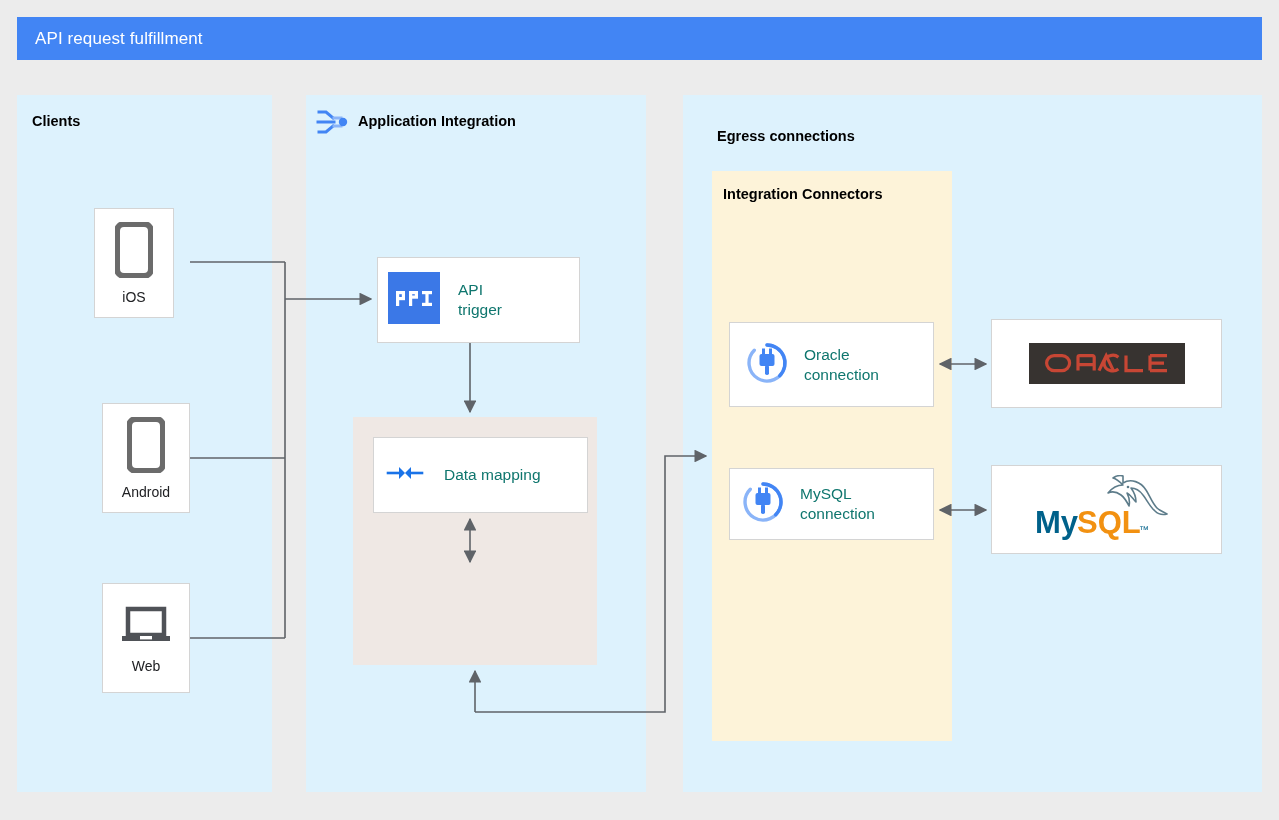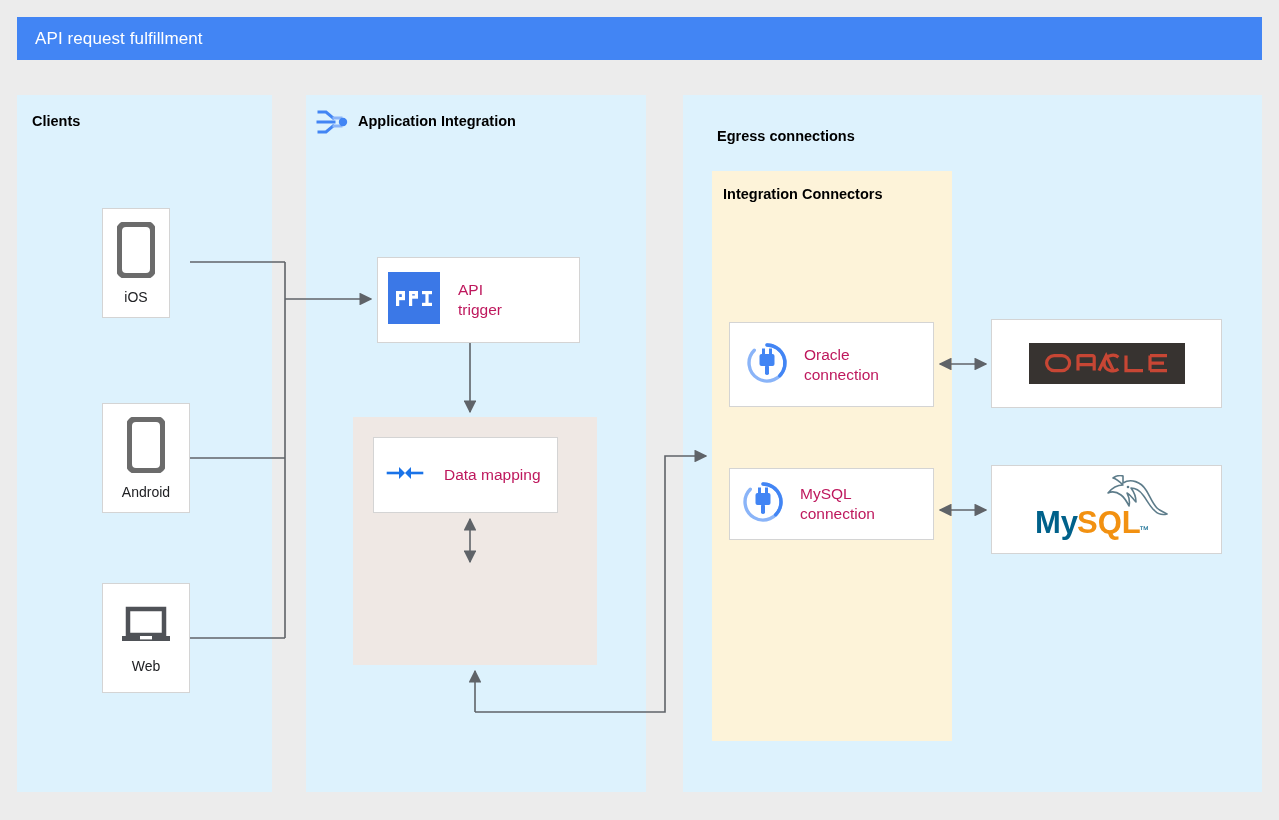--- a/index.html
+++ b/index.html
@@ -54,21 +54,21 @@
     box-sizing: border-box;
     display: flex;
     align-items: center;
   }
   .node.column {
     flex-direction: column;
     justify-content: center;
   }
   .node-text {
     font-size: 15.5px;
-    color: #be185d;
+    color: #0f766e;
     line-height: 1.28;
     white-space: pre-line;
   }
   .node-caption {
     font-size: 14px;
     color: #202124;
     margin-top: 7px;
   }
   .node-icon { flex: 0 0 auto; display: block; }
 
@@ -102,21 +102,21 @@
 <div id="canvas">
 
   <div class="titlebar">
     <span class="title">API request fulfillment</span>
   </div>
 
   <div class="panel" style="left:17px; top:95px; width:255px; height:697px;">
   </div>
   <div class="panel-label" style="left:32px; top:113px;">Clients</div>
 
-  <div class="node column" style="left:102px; top:208px; width:68px; height:110px;">
+  <div class="node column" style="left:94px; top:208px; width:80px; height:110px;">
     <span class="node-icon">
       <svg width="38" height="56" viewBox="0 0 38 56">
         <rect x="2" y="2" width="34" height="52" rx="7" ry="7" fill="none" stroke="#6b6b6b" stroke-width="6"></rect>
       </svg>
     </span>
     <span class="node-caption">iOS</span>
   </div>
 
   <div class="node column" style="left:102px; top:403px; width:88px; height:110px;">
     <span class="node-icon">
@@ -174,21 +174,21 @@
           <rect x="34" y="30.8" width="10" height="3.2"></rect>
         </g>
       </svg>
     </span>
     <span class="node-text">API
 trigger</span>
   </div>
 
   <div class="group" style="left:353px; top:417px; width:244px; height:248px;"></div>
 
-  <div class="node" style="left:373px; top:437px; width:185px; height:76px; padding-left:12px;">
+  <div class="node" style="left:373px; top:437px; width:215px; height:76px; padding-left:12px;">
     <span class="node-icon" style="margin-right:20px;">
       <svg width="38" height="26" viewBox="0 0 38 26">
         <g stroke="#1a73e8" stroke-width="2.6" fill="none" stroke-linecap="square">
           <path d="M2 13 h11"></path>
           <path d="M36 13 h-11"></path>
         </g>
         <path d="M13 7 l6 6 l-6 6 z" fill="#1a73e8"></path>
         <path d="M25 7 l-6 6 l6 6 z" fill="#1a73e8"></path>
       </svg>
     </span>

